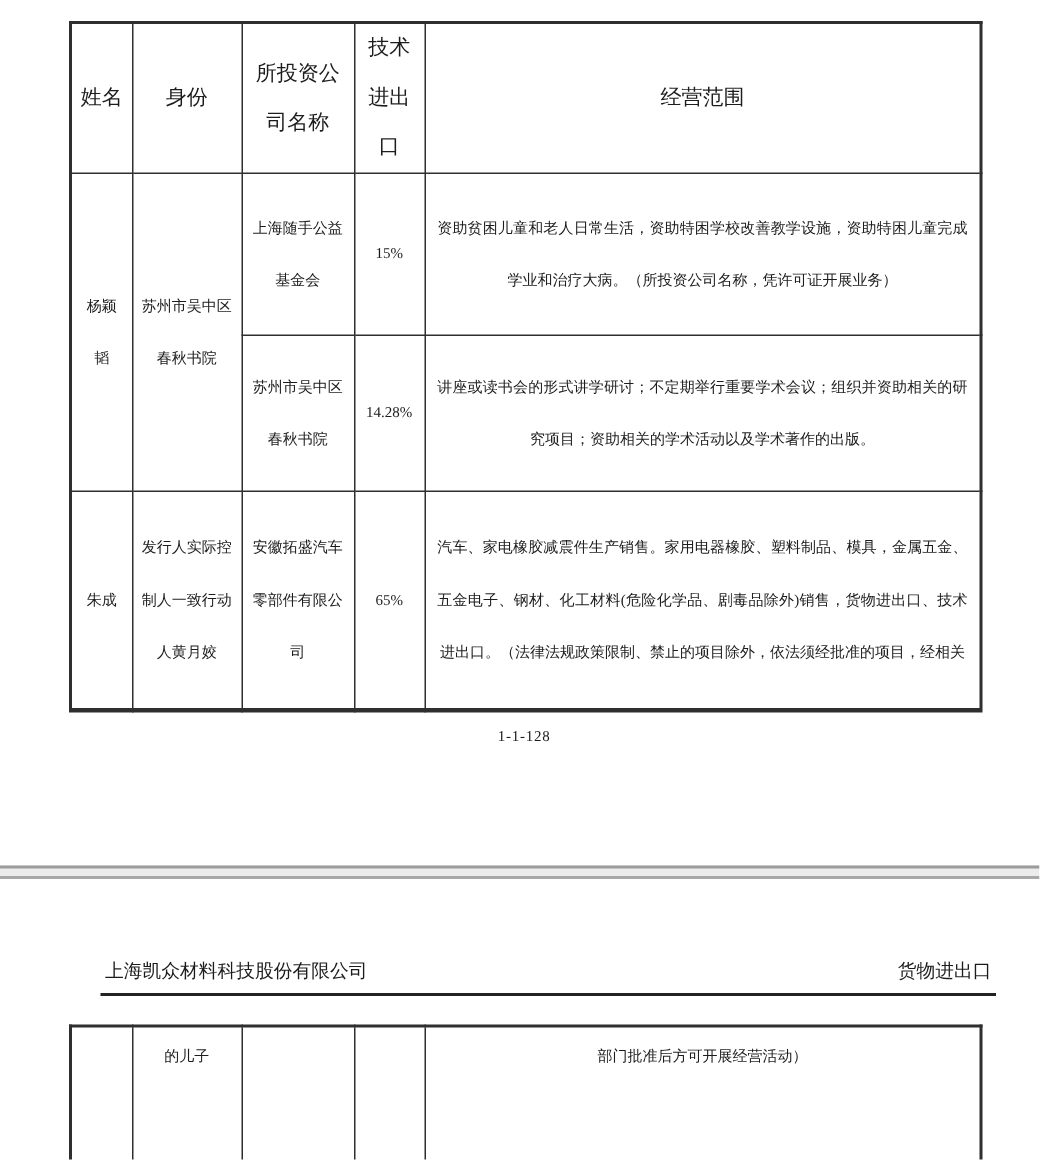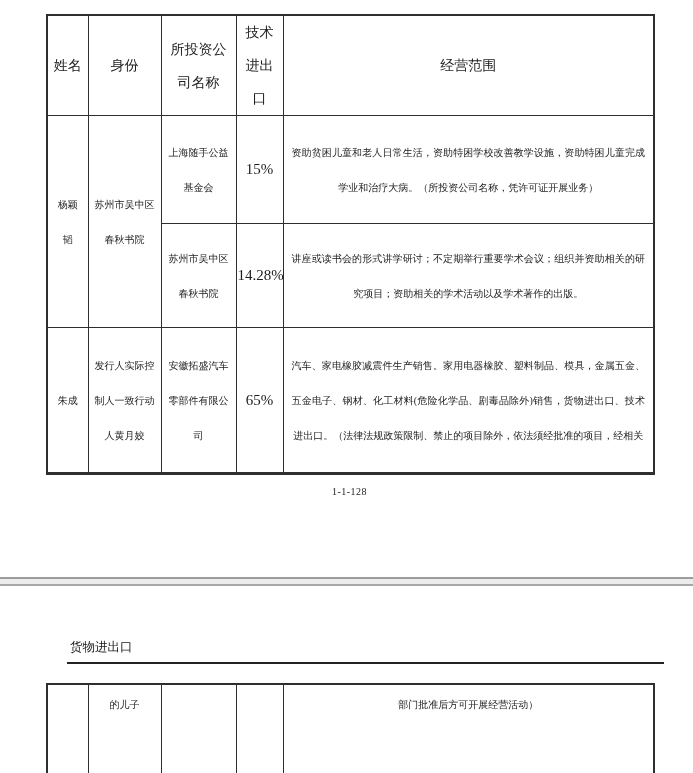--- a/index.html
+++ b/index.html
@@ -28,21 +28,21 @@
     line-height: 35px;
     padding: 0 5px;
     overflow: hidden;
   }
   .doc-table .scope-cell {
     text-align: justify;
     text-align-last: center;
     text-justify: inter-character;
     padding: 0 8px;
   }
-  .doc-table .ratio-cell { padding: 0 1px; font-size: 15px; font-family: Liberation Serif, serif; }
+  .doc-table .ratio-cell { padding: 0 1px; font-size: 10px; font-family: Liberation Serif, serif; }
   table.t1 { margin-top: 14px; border-bottom-width: 3px; }
   .t1 .r-head   { height: 80px; }
   .t1 .r-one    { height: 108px; }
   .t1 .r-two    { height: 104px; margin-left: 38px; }
   .t1 .r-three  { height: 146px; }
   .t1 .head-cell { line-height: 33px; font-size: 14px; }
 
   
   .page-number {
     margin-left: 46px;
@@ -128,20 +128,21 @@
         <td class="scope-cell">汽车、家电橡胶减震件生产销售。家用电器橡胶、塑料制品、模具，金属五金、五金电子、钢材、化工材料(危险化学品、剧毒品除外)销售，货物进出口、技术进出口。（法律法规政策限制、禁止的项目除外，依法须经批准的项目，经相关</td>
       </tr>
     </tbody>
   </table>
 
   <div class="page-number">1-1-128</div>
 
   <div class="page-divider"></div>
 
   <div class="doc-header">
+    <span>上海凯众材料科技股份有限公司</span>
     <span>货物进出口</span>
   </div>
 
   <table class="doc-table t2">
     <colgroup>
       <col style="width:41px">
       <col style="width:73px">
       <col style="width:75px">
       <col style="width:47px">
       <col style="width:371px">

